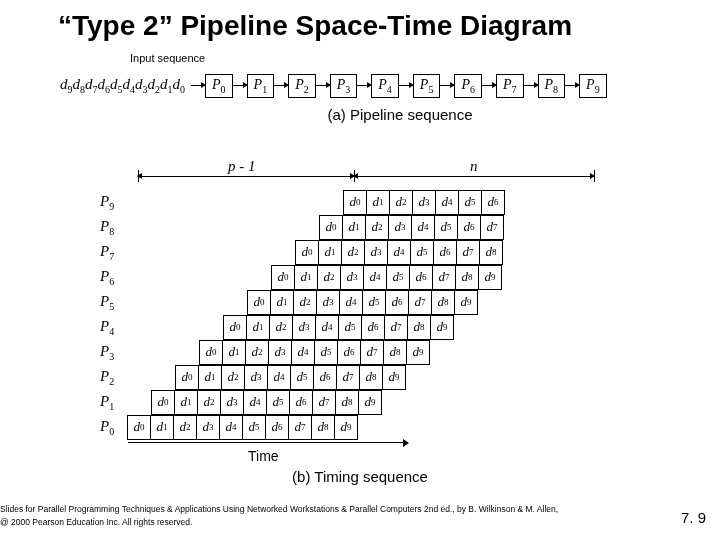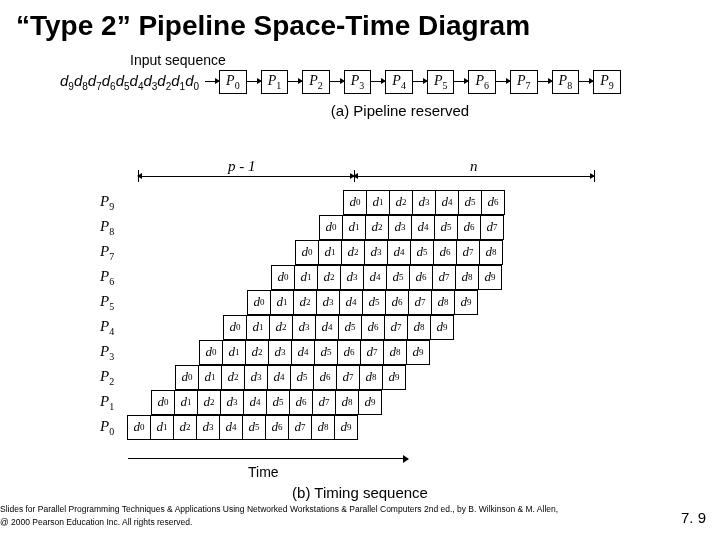--- a/index.html
+++ b/index.html
@@ -8,41 +8,42 @@
     height: 540px;
     background: #fff;
     font-family: Arial, Helvetica, sans-serif;
     position: relative;
     overflow: hidden;
   }
   .title {
     font-size: 28px;
     font-weight: bold;
     padding: 10px 32px 4px 16px;
+    margin-left: 42px;
   }
 
   
   .part-a {
     position: absolute;
     top: 52px;
     left: 60px;
     width: 600px;
   }
   .input-label {
-    font-size: 14px;
+    font-size: 11px;
     margin-left: 70px;
-    margin-bottom: 2px;
+    margin-bottom: 10px;
   }
   .pipeline-row {
     display: flex;
     align-items: center;
   }
   .dseq {
     display: flex;
-    font-family: Liberation Sans, sans-serif;
+    font-family: Liberation Serif, serif;
     font-style: italic;
     font-size: 15px;
     margin-right: 6px;
   }
   .dseq span { margin: 0 0px; }
   .dseq sub { font-size: 10px; font-style: normal; }
   .pboxes {
     display: flex;
     align-items: center;
   }
@@ -156,21 +157,21 @@
     align-items: center;
     justify-content: center;
     font-style: italic;
     font-size: 13px;
   }
   .cell sub { font-size: 9px; font-style: normal; }
 
   .time-axis {
     position: relative;
     margin-left: 28px;
-    margin-top: 16px;
+    margin-top: 0;
     width: 470px;
     height: 24px;
   }
   .time-axis .tline {
     position: absolute;
     top: 2px; left: 0;
     width: 280px;
     height: 1px;
     background: #000;
   }
@@ -248,21 +249,21 @@
         <div class="arrow-r"></div>
         <div class="pbox"><i>P</i><sub>6</sub></div>
         <div class="arrow-r"></div>
         <div class="pbox"><i>P</i><sub>7</sub></div>
         <div class="arrow-r"></div>
         <div class="pbox"><i>P</i><sub>8</sub></div>
         <div class="arrow-r"></div>
         <div class="pbox"><i>P</i><sub>9</sub></div>
       </div>
   </div>
-  <div class="caption-a">(a) Pipeline reserved</div>
+  <div class="caption-a">(a) Pipeline sequence</div>
 </div>
 
 <div class="part-b">
   <div class="dimline" id="dimline">
       <div class="tick" style="left: 0px;"></div>
       <div class="tick" style="left: 216px;"></div>
       <div class="tick" style="left: 456px;"></div>
       <div class="hline arrL arrR" style="left: 0px; width: 216px;"></div>
       <div class="hline arrL arrR" style="left: 216px; width: 240px;"></div>
       <div class="albl" style="left: 90px;"><i>p</i> - 1</div>

